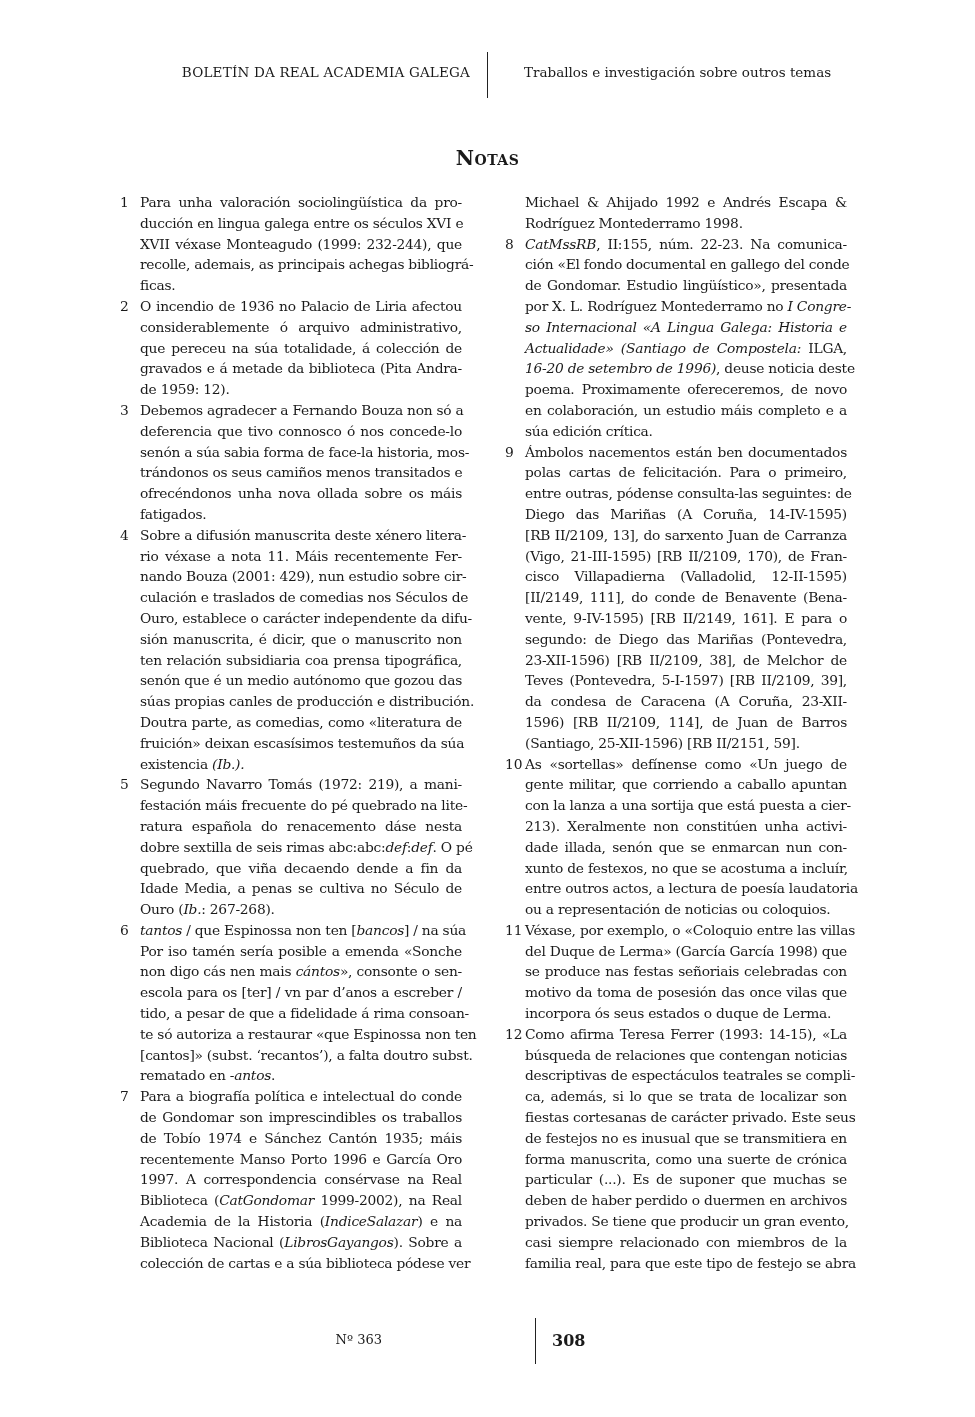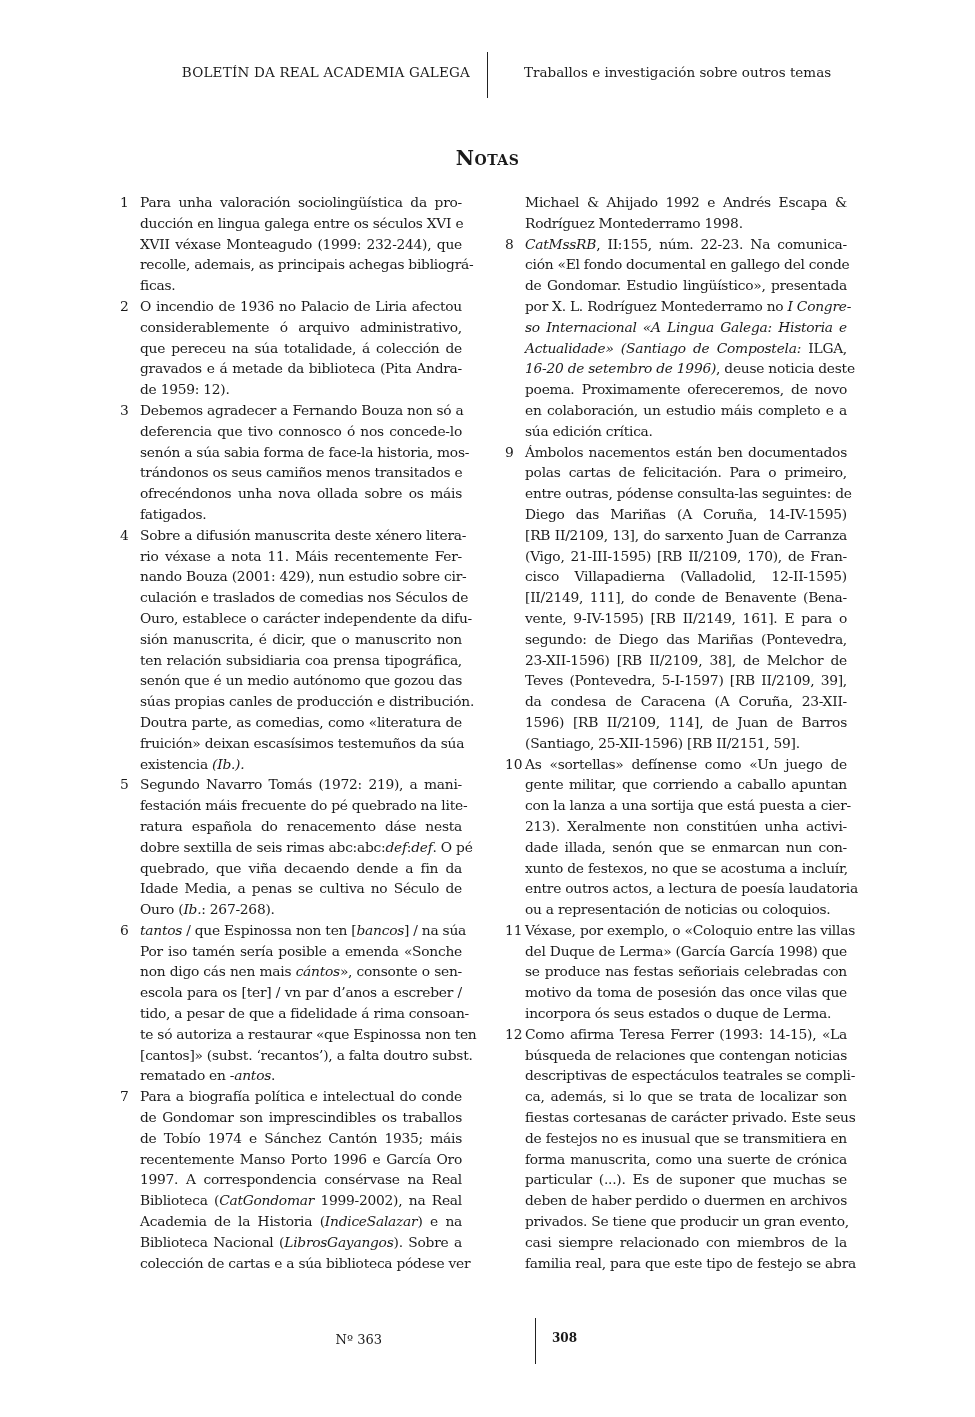--- a/index.html
+++ b/index.html
@@ -15,21 +15,21 @@
   .col.right { left:505px; }
   .note { position:relative; }
   .num { position:absolute; left:0; top:0; font-size:13.8px; line-height:20.8px; }
   .lines { margin-left:20px; width:322px; }
   .line { font-size:13.8px; line-height:20.8px; height:20.8px; text-align:justify; text-align-last:justify; white-space:nowrap; overflow:visible; letter-spacing:-0.25px; }
   .line.last { text-align-last:left; }
   .line .i { font-style:italic; }
   .footer { position:absolute; top:1318px; left:0; width:839px; height:50px;margin-left:48px; }
   .ftr-left { position:absolute; right:505px; top:14px; font-size:13px; }
   .ftr-rule { position:absolute; left:487px; top:0; width:1px; height:46px; background:#222; }
-  .ftr-right { position:absolute; left:504px; top:13px; font-size:12px; font-weight:bold; }
+  .ftr-right { position:absolute; left:504px; top:13px; font-size:16px; font-weight:bold; }
 </style>
 </head>
 <body>
 
 <div class="header">
   <div class="hdr-left">BOLETÍN DA REAL ACADEMIA GALEGA</div>
   <div class="hdr-rule"></div>
   <div class="hdr-right">Traballos e investigación sobre outros temas</div>
 </div>
 

